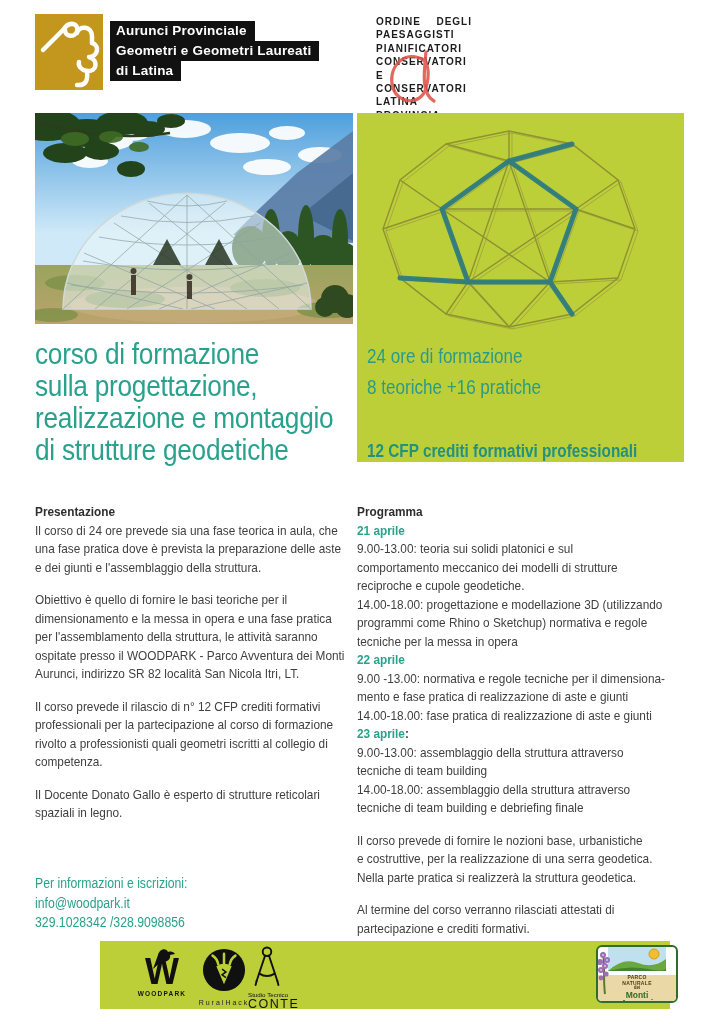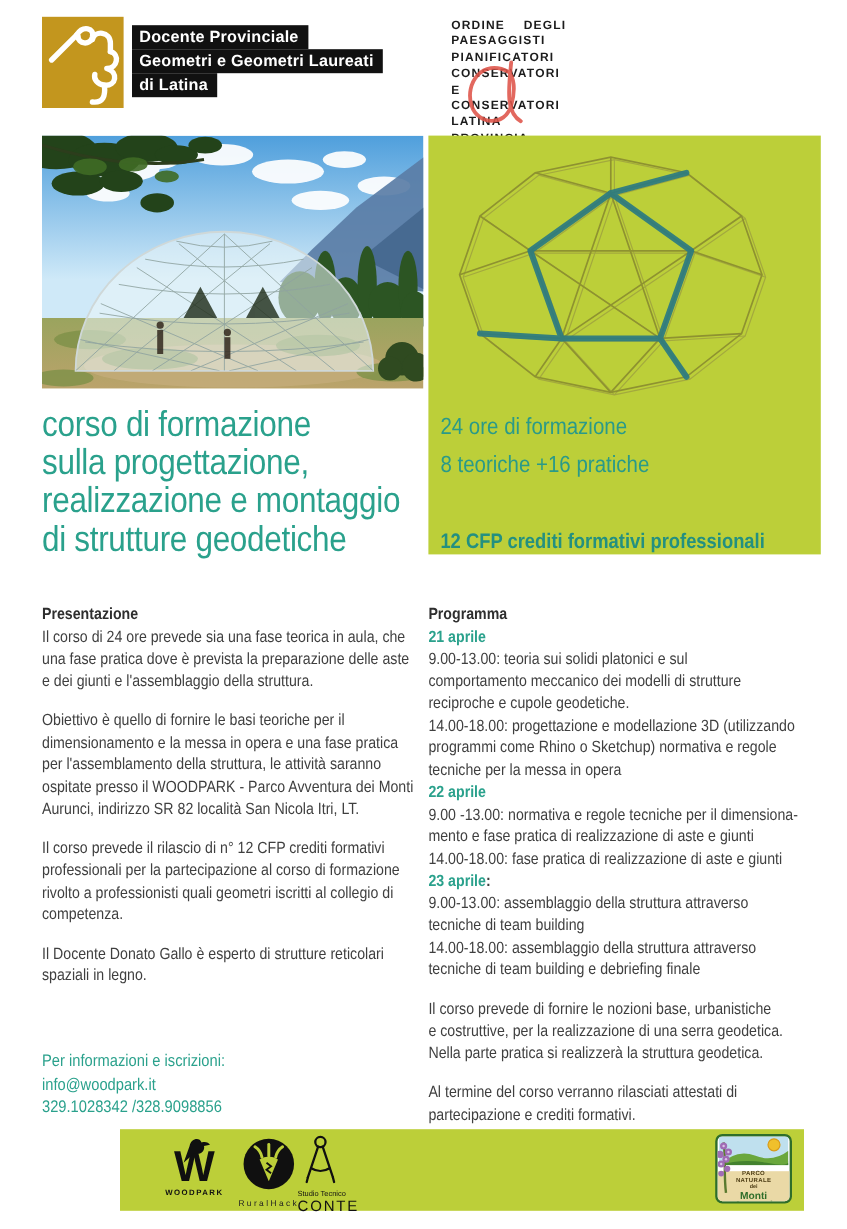--- a/index.html
+++ b/index.html
@@ -47,21 +47,21 @@
   
   .strip{left:100px;top:941px;width:570px;height:68px;background:#bccf39;}
   .logo-item{position:absolute;text-align:center;}
   .wp{left:30px;top:5px;width:64px;}
   .wp-label{font-size:6.5px;font-weight:bold;letter-spacing:1.2px;color:#111;margin-top:0px;}
   .rh{left:96px;top:7px;width:56px;}
   .rh-label{font-size:7px;letter-spacing:2px;color:#222;margin-top:3px;}
   .ct{left:148px;top:4px;width:78px;text-align:left;}
   .ct-sub{font-size:6.2px;color:#111;margin:0;}
   .ct-label{font-size:12.5px;color:#111;letter-spacing:1.5px;margin:0;line-height:12px;}
-  .badge{left:496px;top:4px;width:64px;height:58px;background:#ffffff;border:2px solid #2f6e2a;
+  .badge{left:496px;top:4px;width:82px;height:58px;background:#ffffff;border:2px solid #2f6e2a;
          border-radius:6px;box-sizing:border-box;overflow:hidden;text-align:center;}
   .badge-txt{background:#ead9a6;font-weight:bold;color:#4a3a12;}
   .badge-l1,.badge-l2{font-size:5px;line-height:5.5px;letter-spacing:0.3px;}
   .badge-l3{font-size:4.5px;line-height:4.5px;}
   .badge-l4,.badge-l5{font-size:8.5px;line-height:8px;color:#2f6e2a;font-weight:800;}
   .orchid{position:absolute;left:-3px;top:2px;}
 </style>
 </head>
 <body>
 
@@ -72,21 +72,21 @@
       <g fill="none" stroke="#ffffff" stroke-width="4.5" stroke-linecap="round" stroke-linejoin="round">
         <path d="M 8,36 L 29,15"></path>
         <path d="M 29,15 C 34,7 44,9 42,17 C 40,24 30,23 30,16"></path>
         <path d="M 42,19 C 44,11 57,12 57,22 L 57,29"></path>
         <path d="M 57,29 C 65,31 63,43 54,43 C 64,46 62,58 52,57 C 46,56 43,52 44,48"></path>
         <path d="M 52,57 C 53,66 51,72 42,71"></path>
       </g>
     </svg>
   </div>
   <div class="abs collegio">
-    <div class="collegio-bar">Docente Provinciale</div>
+    <div class="collegio-bar">Aurunci Provinciale</div>
     <div class="collegio-bar">Geometri e Geometri Laureati</div>
     <div class="collegio-bar">di Latina</div>
   </div>
 
   <div class="abs ordine">
     <div class="ordine-line">ORDINE DEGLI</div>
     <div class="ordine-line">PAESAGGISTI</div>
     <div class="ordine-line">PIANIFICATORI</div>
     <div class="ordine-line">CONSERVATORI</div>
     <div class="ordine-line">E CONSERVATORI</div>

